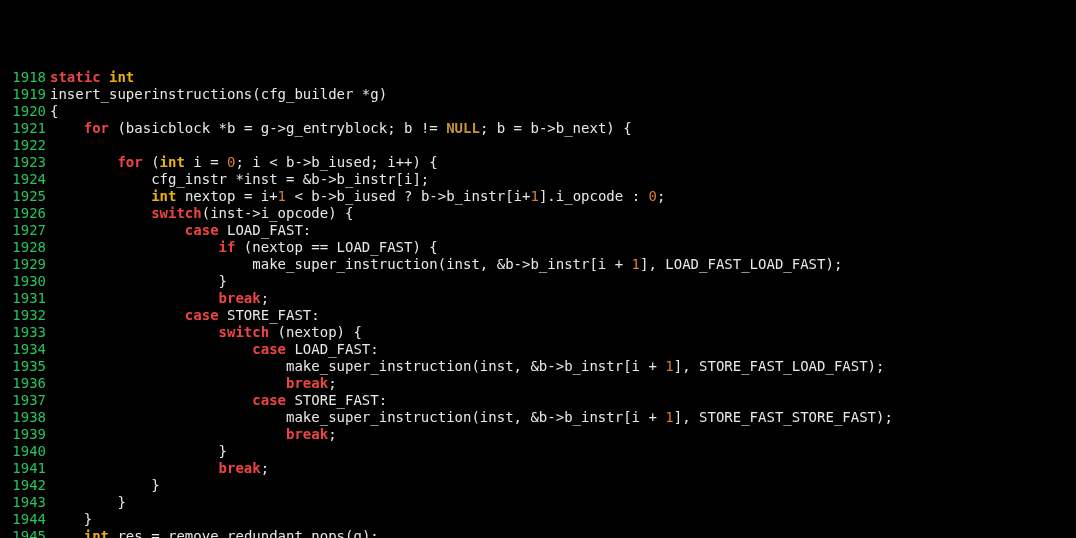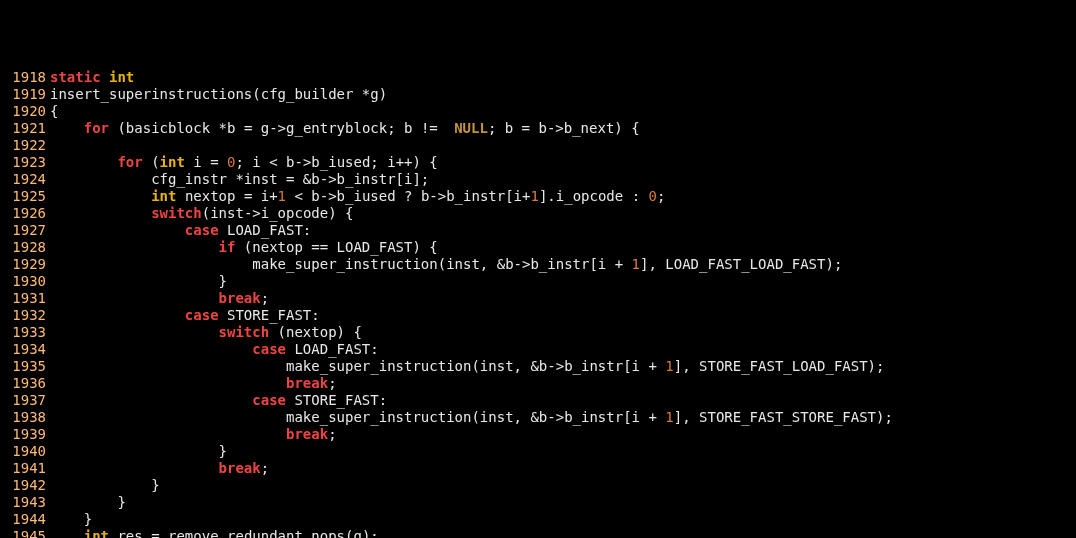--- a/index.html
+++ b/index.html
@@ -13,33 +13,33 @@
     white-space: pre;
     overflow: hidden;
   }
   .code-area {
     padding: 1px 0;
   }
   .line {
     display: flex;
   }
   .lineno {
-    color: #fdba74;
+    color: #22c55e;
     min-width: 46px;
     text-align: right;
     padding-right: 4px;
     user-select: none;
   }
   .code {
     flex: 1;
   }
   .kw   { color: #ef4444; font-weight: bold; }   
   .type { color: #eab308; font-weight: bold; }   
   .num  { color: #d97b36; }                       
-  .null { color: #c4933a; font-weight: bold; margin-left: 8px; }    
+  .null { color: #c4933a; font-weight: bold; }    
 </style>
 </head>
 <body>
 
 
 
 <div class="code-area" id="code-root"><div class="line"><span class="lineno">1918</span><span class="code"><span class="kw">static</span><span> </span><span class="type">int</span></span></div><div class="line"><span class="lineno">1919</span><span class="code"><span>insert_superinstructions(cfg_builder *g)</span></span></div><div class="line"><span class="lineno">1920</span><span class="code"><span>{</span></span></div><div class="line"><span class="lineno">1921</span><span class="code"><span>    </span><span class="kw">for</span><span> (basicblock *b = g-&gt;g_entryblock; b != </span><span class="null">NULL</span><span>; b = b-&gt;b_next) {</span></span></div><div class="line"><span class="lineno">1922</span><span class="code"><span></span></span></div><div class="line"><span class="lineno">1923</span><span class="code"><span>        </span><span class="kw">for</span><span> (</span><span class="type">int</span><span> i = </span><span class="num">0</span><span>; i &lt; b-&gt;b_iused; i++) {</span></span></div><div class="line"><span class="lineno">1924</span><span class="code"><span>            cfg_instr *inst = &amp;b-&gt;b_instr[i];</span></span></div><div class="line"><span class="lineno">1925</span><span class="code"><span>            </span><span class="type">int</span><span> nextop = i+</span><span class="num">1</span><span> &lt; b-&gt;b_iused ? b-&gt;b_instr[i+</span><span class="num">1</span><span>].i_opcode : </span><span class="num">0</span><span>;</span></span></div><div class="line"><span class="lineno">1926</span><span class="code"><span>            </span><span class="kw">switch</span><span>(inst-&gt;i_opcode) {</span></span></div><div class="line"><span class="lineno">1927</span><span class="code"><span>                </span><span class="kw">case</span><span> LOAD_FAST:</span></span></div><div class="line"><span class="lineno">1928</span><span class="code"><span>                    </span><span class="kw">if</span><span> (nextop == LOAD_FAST) {</span></span></div><div class="line"><span class="lineno">1929</span><span class="code"><span>                        make_super_instruction(inst, &amp;b-&gt;b_instr[i + </span><span class="num">1</span><span>], LOAD_FAST_LOAD_FAST);</span></span></div><div class="line"><span class="lineno">1930</span><span class="code"><span>                    }</span></span></div><div class="line"><span class="lineno">1931</span><span class="code"><span>                    </span><span class="kw">break</span><span>;</span></span></div><div class="line"><span class="lineno">1932</span><span class="code"><span>                </span><span class="kw">case</span><span> STORE_FAST:</span></span></div><div class="line"><span class="lineno">1933</span><span class="code"><span>                    </span><span class="kw">switch</span><span> (nextop) {</span></span></div><div class="line"><span class="lineno">1934</span><span class="code"><span>                        </span><span class="kw">case</span><span> LOAD_FAST:</span></span></div><div class="line"><span class="lineno">1935</span><span class="code"><span>                            make_super_instruction(inst, &amp;b-&gt;b_instr[i + </span><span class="num">1</span><span>], STORE_FAST_LOAD_FAST);</span></span></div><div class="line"><span class="lineno">1936</span><span class="code"><span>                            </span><span class="kw">break</span><span>;</span></span></div><div class="line"><span class="lineno">1937</span><span class="code"><span>                        </span><span class="kw">case</span><span> STORE_FAST:</span></span></div><div class="line"><span class="lineno">1938</span><span class="code"><span>                            make_super_instruction(inst, &amp;b-&gt;b_instr[i + </span><span class="num">1</span><span>], STORE_FAST_STORE_FAST);</span></span></div><div class="line"><span class="lineno">1939</span><span class="code"><span>                            </span><span class="kw">break</span><span>;</span></span></div><div class="line"><span class="lineno">1940</span><span class="code"><span>                    }</span></span></div><div class="line"><span class="lineno">1941</span><span class="code"><span>                    </span><span class="kw">break</span><span>;</span></span></div><div class="line"><span class="lineno">1942</span><span class="code"><span>            }</span></span></div><div class="line"><span class="lineno">1943</span><span class="code"><span>        }</span></span></div><div class="line"><span class="lineno">1944</span><span class="code"><span>    }</span></span></div><div class="line"><span class="lineno">1945</span><span class="code"><span>    </span><span class="type">int</span><span> res = remove_redundant_nops(g);</span></span></div></div>
 
 
 

